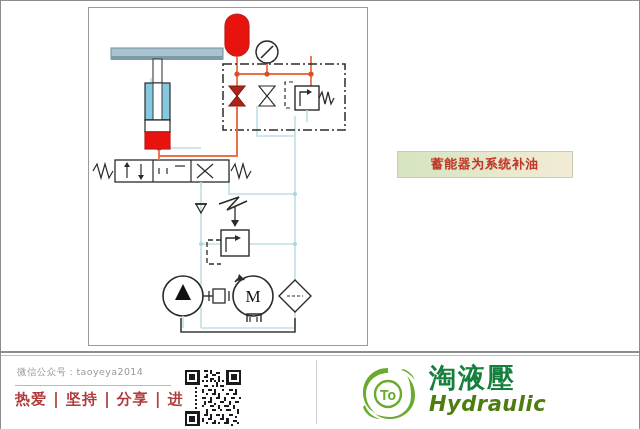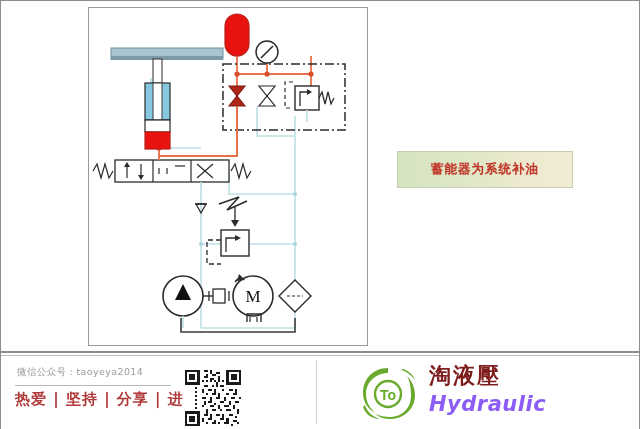--- a/index.html
+++ b/index.html
@@ -25,21 +25,21 @@
   #diagram-frame{
     position:absolute;left:87px;top:6px;width:280px;height:339px;
     border:1px solid #9a9a9a;
     background:#ffffff;
     box-sizing:border-box;
     overflow:hidden;
   }
   #circuit{position:absolute;left:0;top:0;}
   
   #banner{
-    position:absolute;left:396px;top:150px;width:176px;height:37px;
+    position:absolute;left:396px;top:150px;width:176px;height:27px;
     background:linear-gradient(to right,#d7e4c0 0%,#dde7c6 35%,#ece9cf 70%,#f2ecd6 100%);
     border:1px solid #c8cfb0;
     box-sizing:border-box;
     display:flex;align-items:center;justify-content:center;
   }
   #banner-text{
     color:#c0392b;font-size:12.5px;font-weight:bold;
     letter-spacing:1px;line-height:1;
     font-family:"DejaVu Sans","Liberation Sans",sans-serif;
     text-shadow:0 0 1px rgba(192,57,43,.35);
@@ -72,27 +72,27 @@
   }
   #qr{
     position:absolute;left:172px;top:8px;width:60px;height:60px;
   }
   #footer-right{
     position:absolute;left:300px;top:0;width:322px;height:72px;
   }
   #logo{position:absolute;left:56px;top:8px;}
   #brand-cn{
     position:absolute;left:128px;top:8px;
-    color:#7f1d1d;font-size:22px;font-weight:bold;letter-spacing:2px;
+    color:#15803d;font-size:27px;font-weight:bold;letter-spacing:2px;
     font-family:"DejaVu Serif","Liberation Serif",serif;
     line-height:1;
   }
   #brand-en{
     position:absolute;left:128px;top:38px;
-    color:#8b5cf6;font-size:21px;font-weight:bold;font-style:italic;
+    color:#4d7c0f;font-size:21px;font-weight:bold;font-style:italic;
     letter-spacing:.5px;line-height:1;
     font-family:"DejaVu Sans","Liberation Sans",sans-serif;
   }
   .nosel{user-select:none;}
 </style>
 </head>
 <body>
 
 <div id="page">
 

